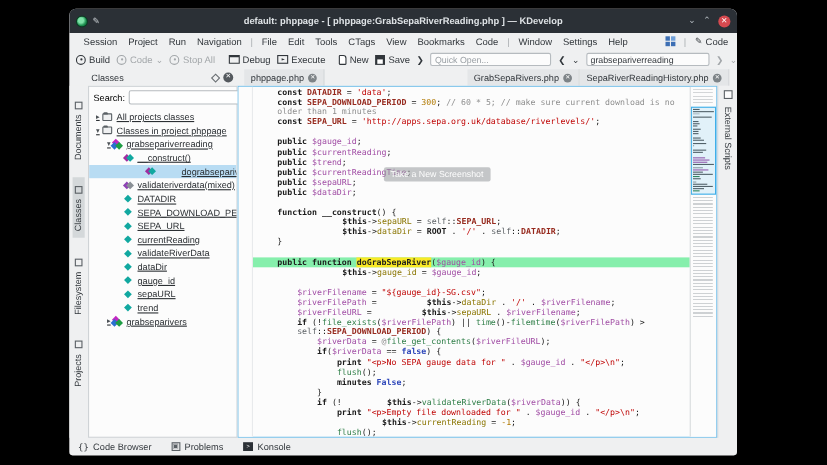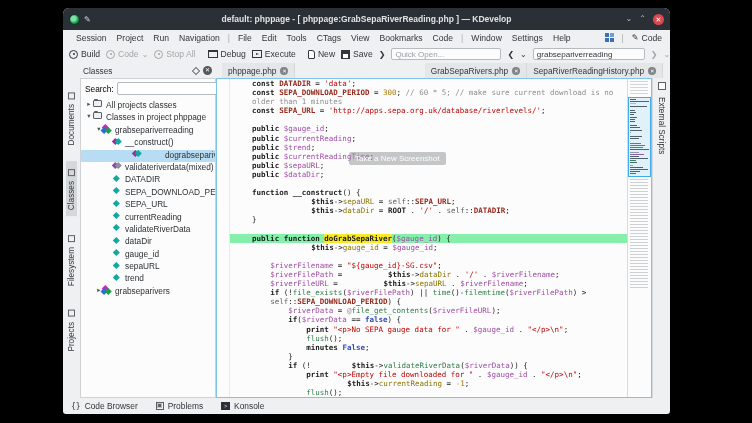--- a/index.html
+++ b/index.html
@@ -83,21 +83,21 @@
   .vtab { writing-mode:vertical-rl; transform:rotate(180deg); font-size:8.2px; color:#31363b;
           padding:6px 1px; display:flex; align-items:center; gap:3px; }
   .vtab.active { background:#d4d8da; }
   .vtab .vico { width:7px; height:7px; border:1px solid #5a6065; transform:rotate(180deg); margin:2px 0; }
 
   .classes-panel { width:136px; background:#fcfcfc; border:1px solid #cfd3d6; display:flex;
                    flex-direction:column; font-size:8.3px; flex:0 0 auto; }
   .searchrow { display:flex; align-items:center; gap:3px; padding:3px 4px; }
   .search-input { flex:1; height:13px; border:1px solid #b6bbbf; border-radius:2px; background:#fff; font-size:8px; padding:0 2px; }
   .tree { flex:1; overflow:hidden; padding-top:2px; }
-  .trow { display:flex; height:12.4px; white-space:nowrap; color:#2c3034; }
+  .trow { display:flex; align-items:center; height:12.4px; white-space:nowrap; color:#2c3034;text-decoration:underline; }
   .trow.sel { background:#b8dcf3;gap:20px; }
   .texp { width:8px; font-size:6.5px; color:#4d5257; text-align:center; flex:0 0 auto; }
   .tico { flex:0 0 auto; margin-right:4px; position:relative; width:8px; height:8px; }
   .d1,.d2 { position:absolute; width:4.6px; height:4.6px; transform:rotate(45deg); }
   .icon-field .d1 { left:1px; top:1.5px; background:#11a8a0; }
   .icon-method .d1 { left:0; top:1.5px; background:#a02ca0; }
   .icon-method .d2 { left:3.4px; top:1.5px; background:#11a8a0; }
   .icon-method-private .d1 { left:0; top:1.5px; background:#8f43b5; }
   .icon-method-private .d2 { left:3.4px; top:1.5px; background:#8a9096; }
   .icon-class .d1 { left:0; top:0; background:#c227c2; }

